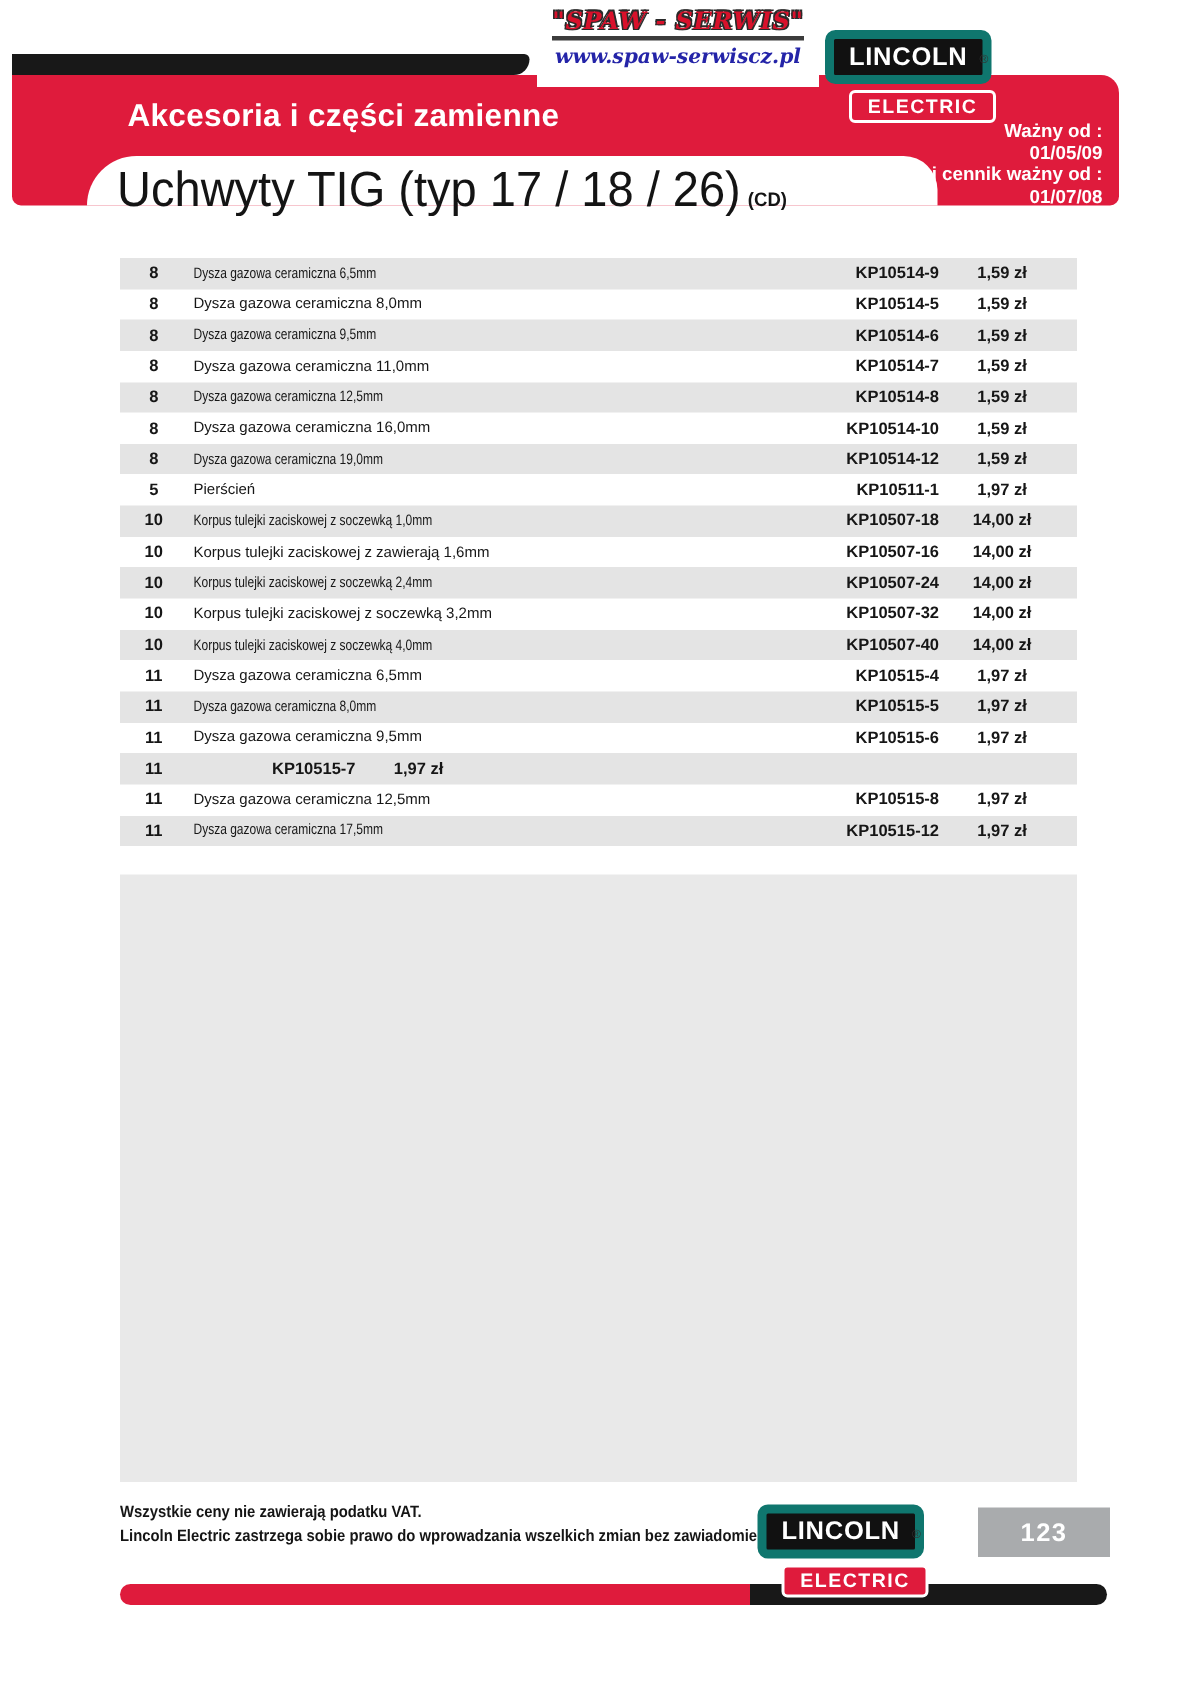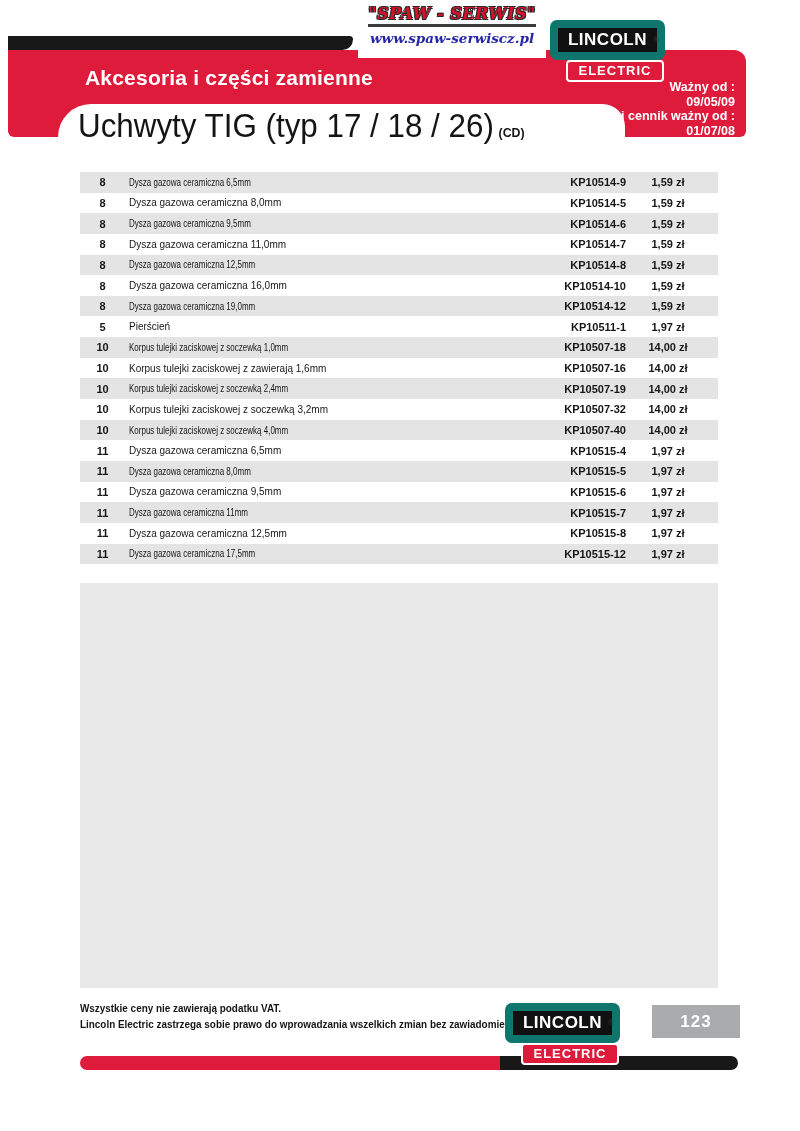--- a/index.html
+++ b/index.html
@@ -16,21 +16,21 @@
   .page-title{position:absolute;left:78px;top:107px;font-size:33px;color:#141414;white-space:nowrap;transform:scaleX(0.95);transform-origin:left top;z-index:5;}
   .page-title .suffix{font-size:13px;font-weight:bold;margin-left:5px;}
   
   .spaw{position:absolute;left:358px;top:0;width:188px;height:58px;background:#fff;text-align:center;z-index:6;padding-top:4px;box-sizing:border-box;}
   .spaw-title{font-family:"DejaVu Serif","Liberation Serif",serif;font-style:italic;font-weight:bold;font-size:16px;color:#d8112b;letter-spacing:0.5px;white-space:nowrap;
     text-shadow:1px 1px 0 #2a2a2a,-1px 1px 0 #2a2a2a,1px -1px 0 #2a2a2a,-1px -1px 0 #2a2a2a;}
   .spaw-rule{height:3px;background:#3c3c3c;margin:1px 10px 3px;}
   .spaw-url{font-family:"DejaVu Serif","Liberation Serif",serif;font-style:italic;font-weight:bold;font-size:13.5px;color:#2424a8;}
   
   .lincoln{position:absolute;z-index:7;}
-  .lincoln .lbox{position:absolute;left:0;top:0;width:99px;height:24px;background:#111;border:8px solid #0f766e;border-radius:7px;
+  .lincoln .lbox{position:absolute;left:0;top:0;width:99px;height:24px;background:#111;border:6px solid #0f766e;border-radius:7px;
     color:#fff;font-weight:bold;font-size:17px;line-height:24px;text-align:center;letter-spacing:0.5px;}
   .lincoln .ebox{position:absolute;left:16px;top:20px;width:94px;height:18px;background:var(--red);border:2px solid #fff;border-radius:4px;
     color:#fff;font-weight:bold;font-size:13px;line-height:18px;text-align:center;letter-spacing:1px;margin-top:20px;}
   .lincoln .reg{position:absolute;left:103px;top:15px;font-size:8px;color:#333;}
   
   .table{position:absolute;left:80px;top:172px;width:638px;}
   .row{display:flex;align-items:center;height:20.65px;font-size:11px;}
   .row:nth-child(odd){background:var(--stripe);}
   .c-qty{width:45px;text-align:center;font-weight:bold;flex:0 0 auto;}
   .c-desc{flex:1 1 auto;padding-left:4px;font-size:10px;font-weight:normal;overflow:hidden;white-space:nowrap;}
@@ -53,21 +53,21 @@
 <div id="page">
 
   <div class="black-bar"></div>
   <div class="red-backdrop"></div>
   <div class="white-panel"></div>
 
   <div class="section-title">Akcesoria i części zamienne</div>
 
   <div class="validity">
     <div>Ważny od :</div>
-    <div>09/05/09</div>
+    <div>01/05/09</div>
     <div>Poprzedni cennik ważny od :</div>
     <div>01/07/08</div>
   </div>
 
   <div class="spaw">
     <div class="spaw-title">"SPAW - SERWIS"</div>
     <div class="spaw-rule"></div>
     <div class="spaw-url">www.spaw-serwiscz.pl</div>
   </div>
 
@@ -148,21 +148,21 @@
     <div class="row">
       <div class="c-qty">10</div>
       <div class="c-desc"><span>Korpus tulejki zaciskowej z zawierają 1,6mm</span></div>
       <div class="c-part">KP10507-16</div>
       <div class="c-price">14,00 zł</div>
     </div>
 
     <div class="row">
       <div class="c-qty">10</div>
       <div class="c-desc"><span>Korpus tulejki zaciskowej z soczewką 2,4mm</span></div>
-      <div class="c-part">KP10507-19</div>
+      <div class="c-part">KP10507-24</div>
       <div class="c-price">14,00 zł</div>
     </div>
 
     <div class="row">
       <div class="c-qty">10</div>
       <div class="c-desc"><span>Korpus tulejki zaciskowej z soczewką 3,2mm</span></div>
       <div class="c-part">KP10507-32</div>
       <div class="c-price">14,00 zł</div>
     </div>
 
@@ -189,21 +189,20 @@
 
     <div class="row">
       <div class="c-qty">11</div>
       <div class="c-desc"><span>Dysza gazowa ceramiczna 9,5mm</span></div>
       <div class="c-part">KP10515-6</div>
       <div class="c-price">1,97 zł</div>
     </div>
 
     <div class="row">
       <div class="c-qty">11</div>
-      <div class="c-desc"><span>Dysza gazowa ceramiczna 11mm</span></div>
       <div class="c-part">KP10515-7</div>
       <div class="c-price">1,97 zł</div>
     </div>
 
     <div class="row">
       <div class="c-qty">11</div>
       <div class="c-desc"><span>Dysza gazowa ceramiczna 12,5mm</span></div>
       <div class="c-part">KP10515-8</div>
       <div class="c-price">1,97 zł</div>
     </div>

